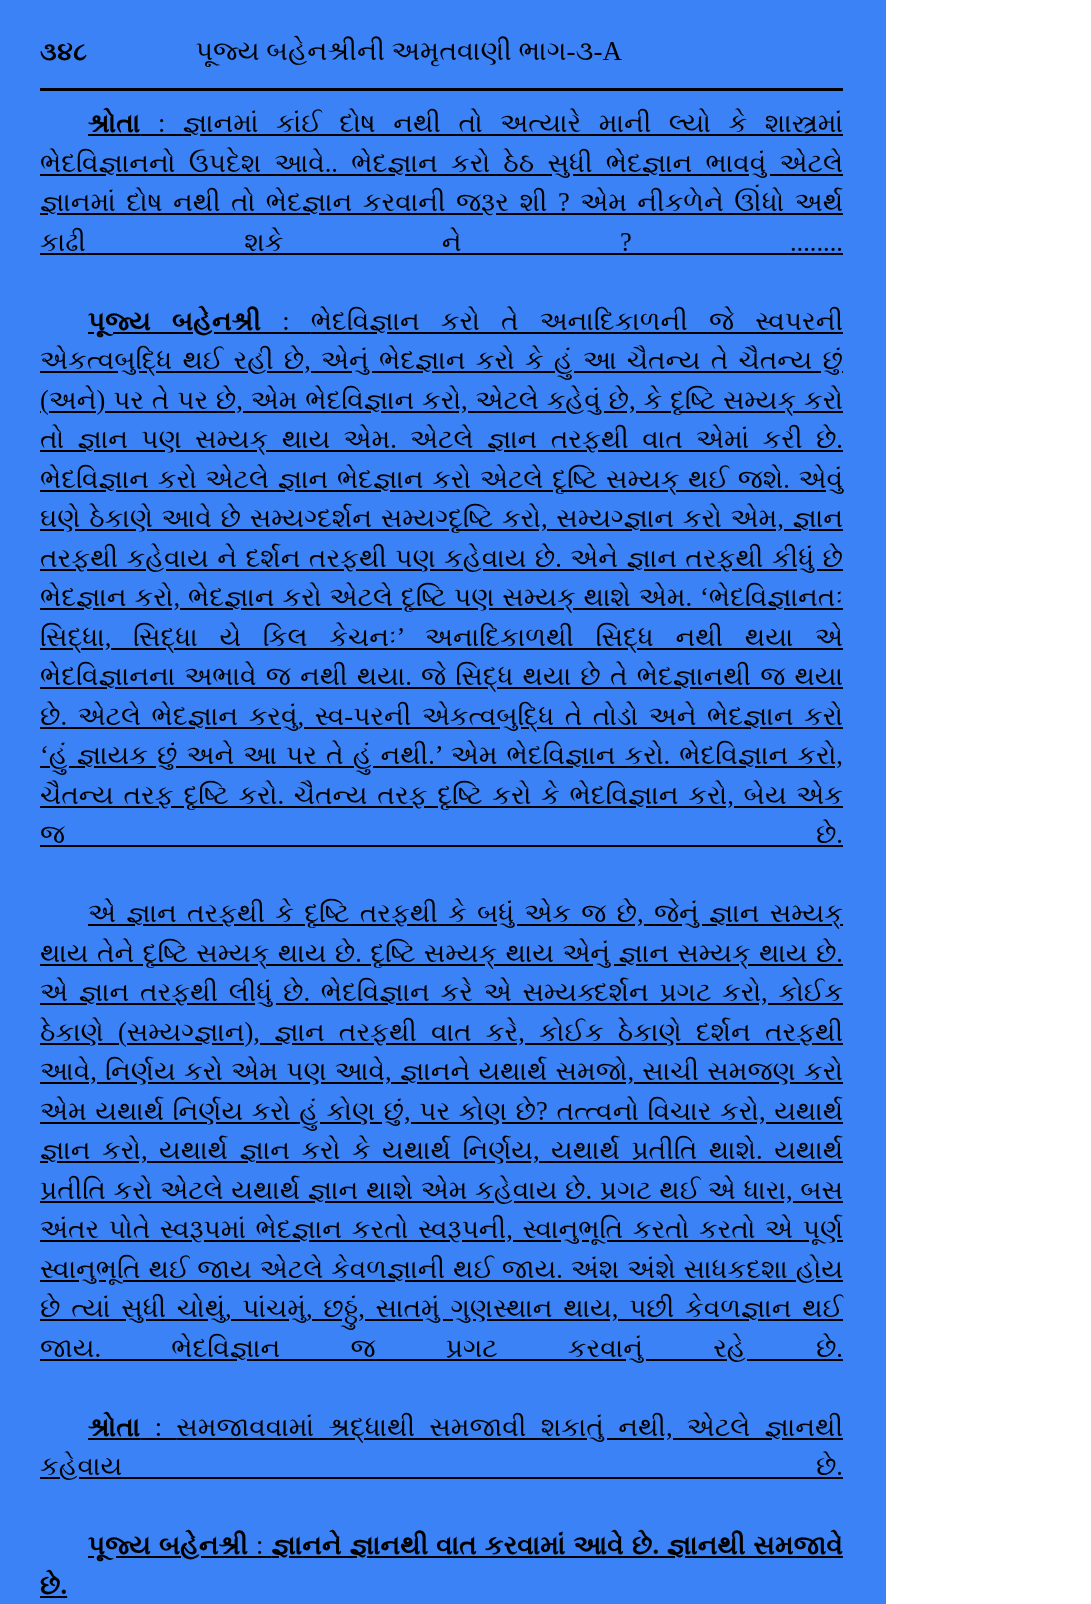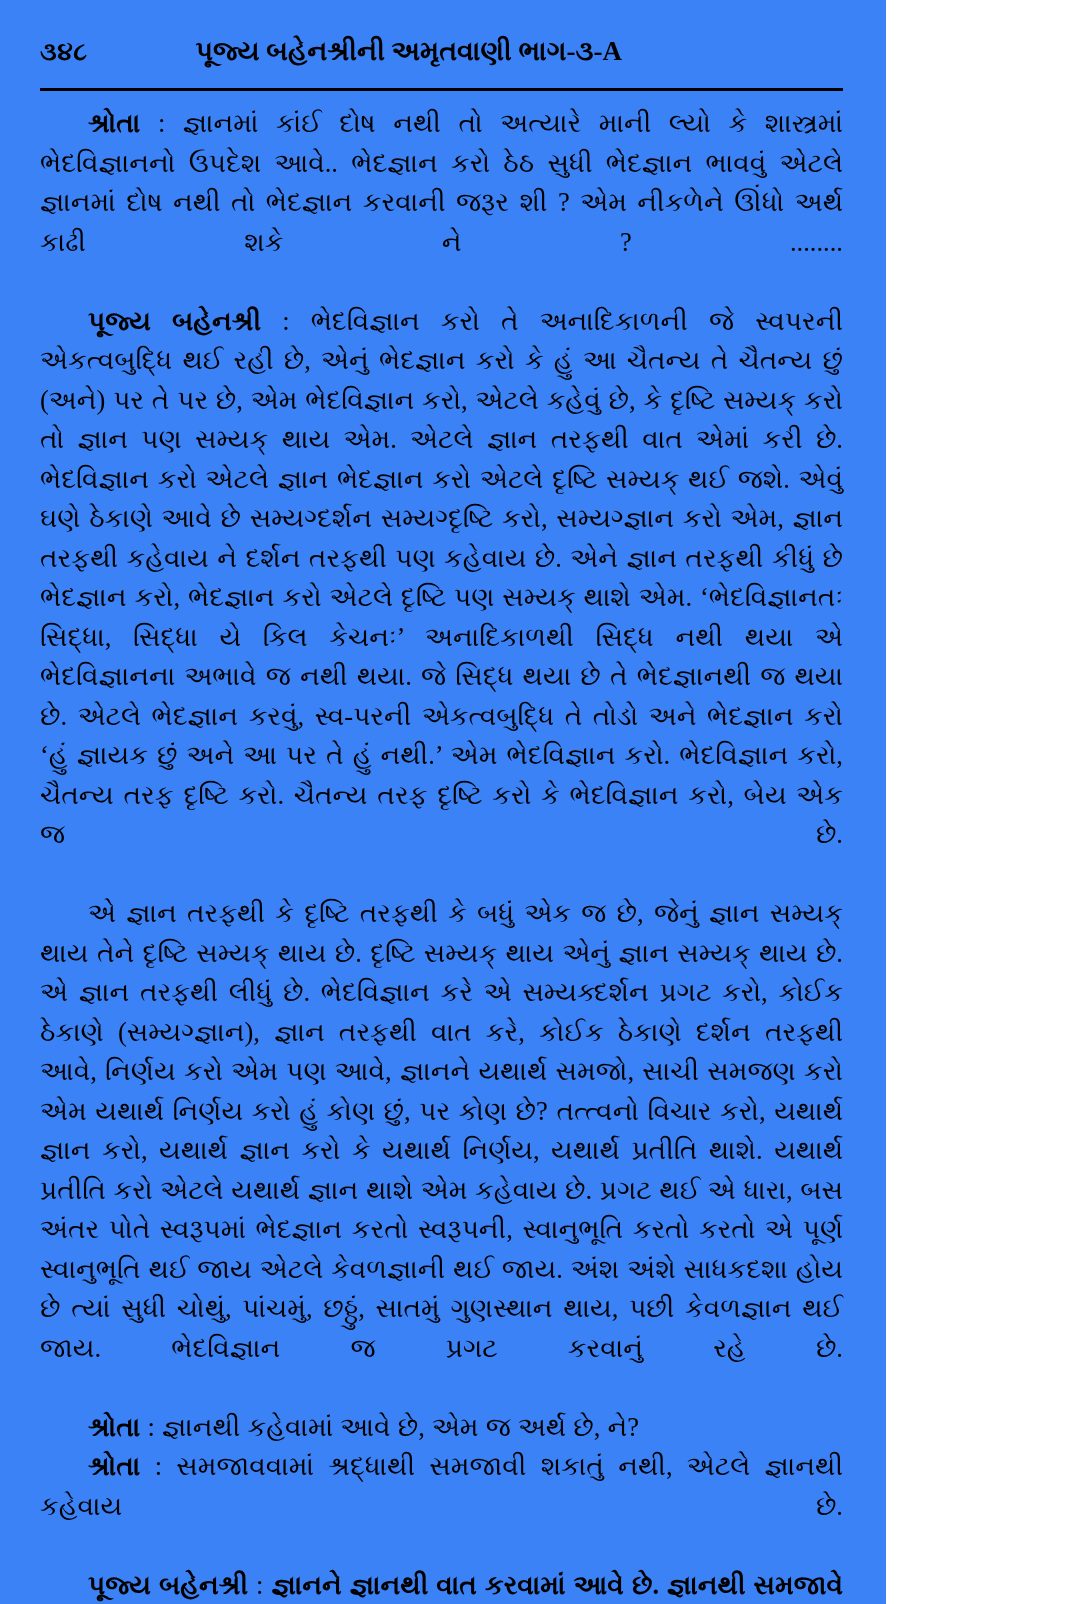--- a/index.html
+++ b/index.html
@@ -38,21 +38,21 @@
     font-weight: 700;
     letter-spacing: 0.5px;
     line-height: 1;
     flex: 0 0 auto;
     padding-left: 4px;
   }
   .head-title {
     flex: 1 1 auto;
     text-align: center;
     font-size: 27px;
-    font-weight: 700;
+    font-weight: 400;
     line-height: 1;
     padding-right: 120px;
     white-space: nowrap;
   }
   .head-rule {
     position: absolute;
     left: 40px;
     right: 43px;
     top: 88px;
     height: 3px;
@@ -68,20 +68,21 @@
   }
 
   p.para {
     margin: 0 0 0 0;
     font-size: 26.5px;
     line-height: 39.5px;
     text-align: justify;
     text-justify: inter-word;
     word-spacing: 0.5px;
     hyphens: none;
+    text-decoration: underline;
   }
 
   p.para.indent {
     text-indent: 48px;
   }
 
   
   p.para::after {
     content: "";
     display: inline-block;
@@ -107,21 +108,20 @@
   <div class="head-rule"></div>
 
   <div class="textblock">
 
     <p class="para indent"><span class="speaker">શ્રોતા</span><span> : </span><span>જ્ઞાનમાં કાંઈ દોષ નથી તો અત્યારે માની લ્યો કે શાસ્ત્રમાં ભેદવિજ્ઞાનનો ઉપદેશ આવે.. ભેદજ્ઞાન કરો ઠેઠ સુધી ભેદજ્ઞાન ભાવવું એટલે જ્ઞાનમાં દોષ નથી તો ભેદજ્ઞાન કરવાની જરૂર શી ? એમ નીકળેને ઊંધો અર્થ કાઢી શકે ને ? ........</span></p>
 
     <p class="para indent"><span class="speaker">પૂજ્ય બહેનશ્રી</span><span> : </span><span>ભેદવિજ્ઞાન કરો તે અનાદિકાળની જે સ્વપરની એકત્વબુદ્ધિ થઈ રહી છે, એનું ભેદજ્ઞાન કરો કે હું આ ચૈતન્ય તે ચૈતન્ય છું (અને) પર તે પર છે, એમ ભેદવિજ્ઞાન કરો, એટલે કહેવું છે, કે દૃષ્ટિ સમ્યક્ કરો તો જ્ઞાન પણ સમ્યક્ થાય એમ. એટલે જ્ઞાન તરફથી વાત એમાં કરી છે. ભેદવિજ્ઞાન કરો એટલે જ્ઞાન ભેદજ્ઞાન કરો એટલે દૃષ્ટિ સમ્યક્ થઈ જશે. એવું ઘણે ઠેકાણે આવે છે સમ્યગ્દર્શન સમ્યગ્દૃષ્ટિ કરો, સમ્યગ્જ્ઞાન કરો એમ, જ્ઞાન તરફથી કહેવાય ને દર્શન તરફથી પણ કહેવાય છે. એને જ્ઞાન તરફથી કીધું છે ભેદજ્ઞાન કરો, ભેદજ્ઞાન કરો એટલે દૃષ્ટિ પણ સમ્યક્ થાશે એમ. ‘ભેદવિજ્ઞાનતઃ સિદ્ધા, સિદ્ધા યે કિલ કેચનઃ’ અનાદિકાળથી સિદ્ધ નથી થયા એ ભેદવિજ્ઞાનના અભાવે જ નથી થયા. જે સિદ્ધ થયા છે તે ભેદજ્ઞાનથી જ થયા છે. એટલે ભેદજ્ઞાન કરવું, સ્વ-પરની એકત્વબુદ્ધિ તે તોડો અને ભેદજ્ઞાન કરો ‘હું જ્ઞાયક છું અને આ પર તે હું નથી.’ એમ ભેદવિજ્ઞાન કરો. ભેદવિજ્ઞાન કરો, ચૈતન્ય તરફ દૃષ્ટિ કરો. ચૈતન્ય તરફ દૃષ્ટિ કરો કે ભેદવિજ્ઞાન કરો, બેય એક જ છે.</span></p>
 
     <p class="para indent"><span>એ જ્ઞાન તરફથી કે દૃષ્ટિ તરફથી કે બધું એક જ છે, જેનું જ્ઞાન સમ્યક્ થાય તેને દૃષ્ટિ સમ્યક્ થાય છે. દૃષ્ટિ સમ્યક્ થાય એનું જ્ઞાન સમ્યક્ થાય છે. એ જ્ઞાન તરફથી લીધું છે. ભેદવિજ્ઞાન કરે એ સમ્યક્દર્શન પ્રગટ કરો, કોઈક ઠેકાણે (સમ્યગ્જ્ઞાન), જ્ઞાન તરફથી વાત કરે, કોઈક ઠેકાણે દર્શન તરફથી આવે, નિર્ણય કરો એમ પણ આવે, જ્ઞાનને યથાર્થ સમજો, સાચી સમજણ કરો એમ યથાર્થ નિર્ણય કરો હું કોણ છું, પર કોણ છે? તત્ત્વનો વિચાર કરો, યથાર્થ જ્ઞાન કરો, યથાર્થ જ્ઞાન કરો કે યથાર્થ નિર્ણય, યથાર્થ પ્રતીતિ થાશે. યથાર્થ પ્રતીતિ કરો એટલે યથાર્થ જ્ઞાન થાશે એમ કહેવાય છે. પ્રગટ થઈ એ ધારા, બસ અંતર પોતે સ્વરૂપમાં ભેદજ્ઞાન કરતો સ્વરૂપની, સ્વાનુભૂતિ કરતો કરતો એ પૂર્ણ સ્વાનુભૂતિ થઈ જાય એટલે કેવળજ્ઞાની થઈ જાય. અંશ અંશે સાધકદશા હોય છે ત્યાં સુધી ચોથું, પાંચમું, છઠ્ઠું, સાતમું ગુણસ્થાન થાય, પછી કેવળજ્ઞાન થઈ જાય. ભેદવિજ્ઞાન જ પ્રગટ કરવાનું રહે છે.</span></p>
 
-    <p class="para indent nostretch"><span class="speaker">શ્રોતા</span><span> : </span><span>જ્ઞાનથી કહેવામાં આવે છે, એમ જ અર્થ છે, ને?</span></p>
 
     <p class="para indent"><span class="speaker">શ્રોતા</span><span> : </span><span>સમજાવવામાં શ્રદ્ધાથી સમજાવી શકાતું નથી, એટલે જ્ઞાનથી કહેવાય છે.</span></p>
 
     <p class="para indent"><span class="speaker">પૂજ્ય બહેનશ્રી</span><span> : </span><span class="speaker">જ્ઞાનને જ્ઞાનથી વાત કરવામાં આવે છે. જ્ઞાનથી સમજાવે છે.</span></p>
 
   </div>
 
 </div>
 
 </body></html>

